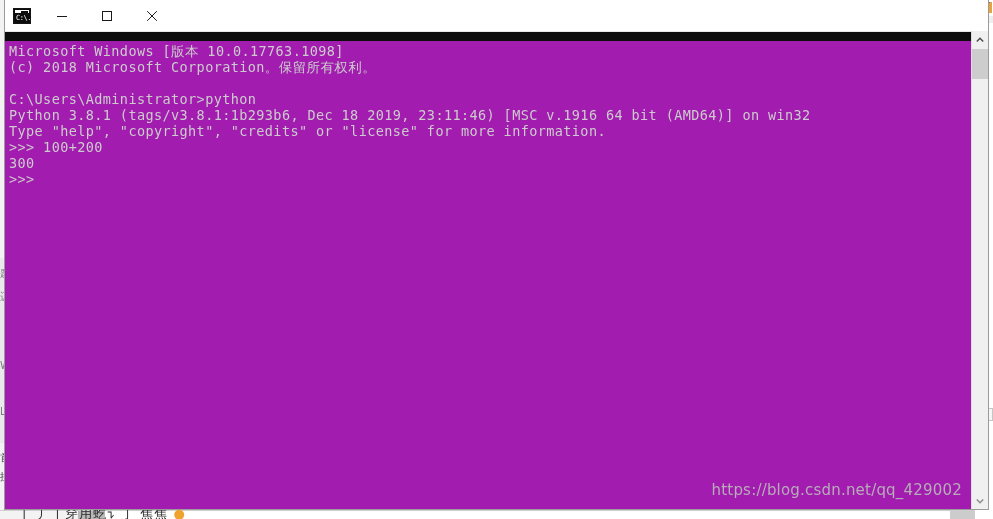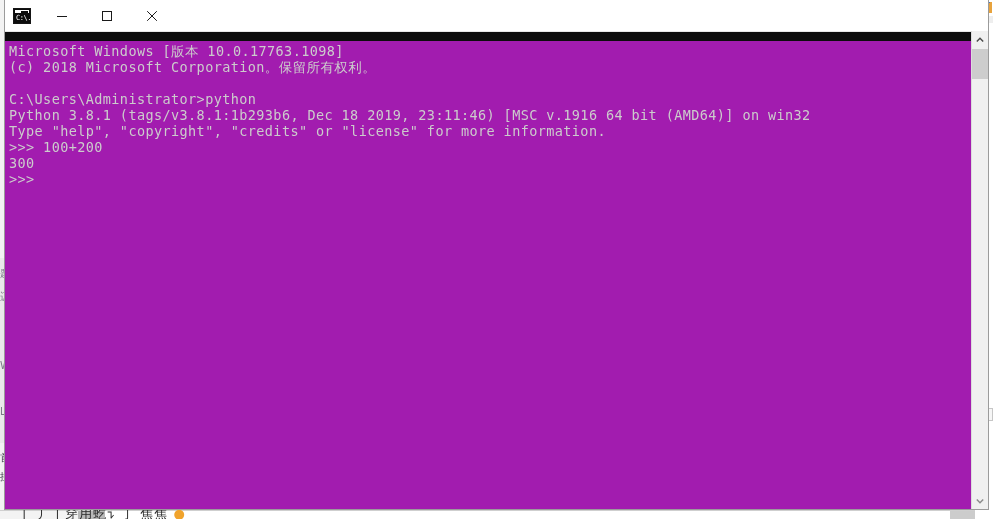--- a/index.html
+++ b/index.html
@@ -389,20 +389,21 @@
   <div id="console-body">
     <pre id="console-text">Microsoft Windows [版本 10.0.17763.1098]
 (c) 2018 Microsoft Corporation。保留所有权利。
 
 C:\Users\Administrator&gt;python
 Python 3.8.1 (tags/v3.8.1:1b293b6, Dec 18 2019, 23:11:46) [MSC v.1916 64 bit (AMD64)] on win32
 Type "help", "copyright", "credits" or "license" for more information.
 &gt;&gt;&gt; 100+200
 300
 &gt;&gt;&gt;</pre>
+    <div id="watermark">https://blog.csdn.net/qq_429002</div>
   </div>
 
   <div id="console-scrollbar">
     <div class="sb-arrow up">
       <svg width="8" height="6" viewBox="0 0 8 6" aria-hidden="true">
         <path d="M0.8 4.6 L4 1.2 L7.2 4.6" fill="none" stroke="#4a4a4a" stroke-width="1.4"></path>
       </svg>
     </div>
     <div id="sb-thumb"></div>
     <div class="sb-arrow down">

